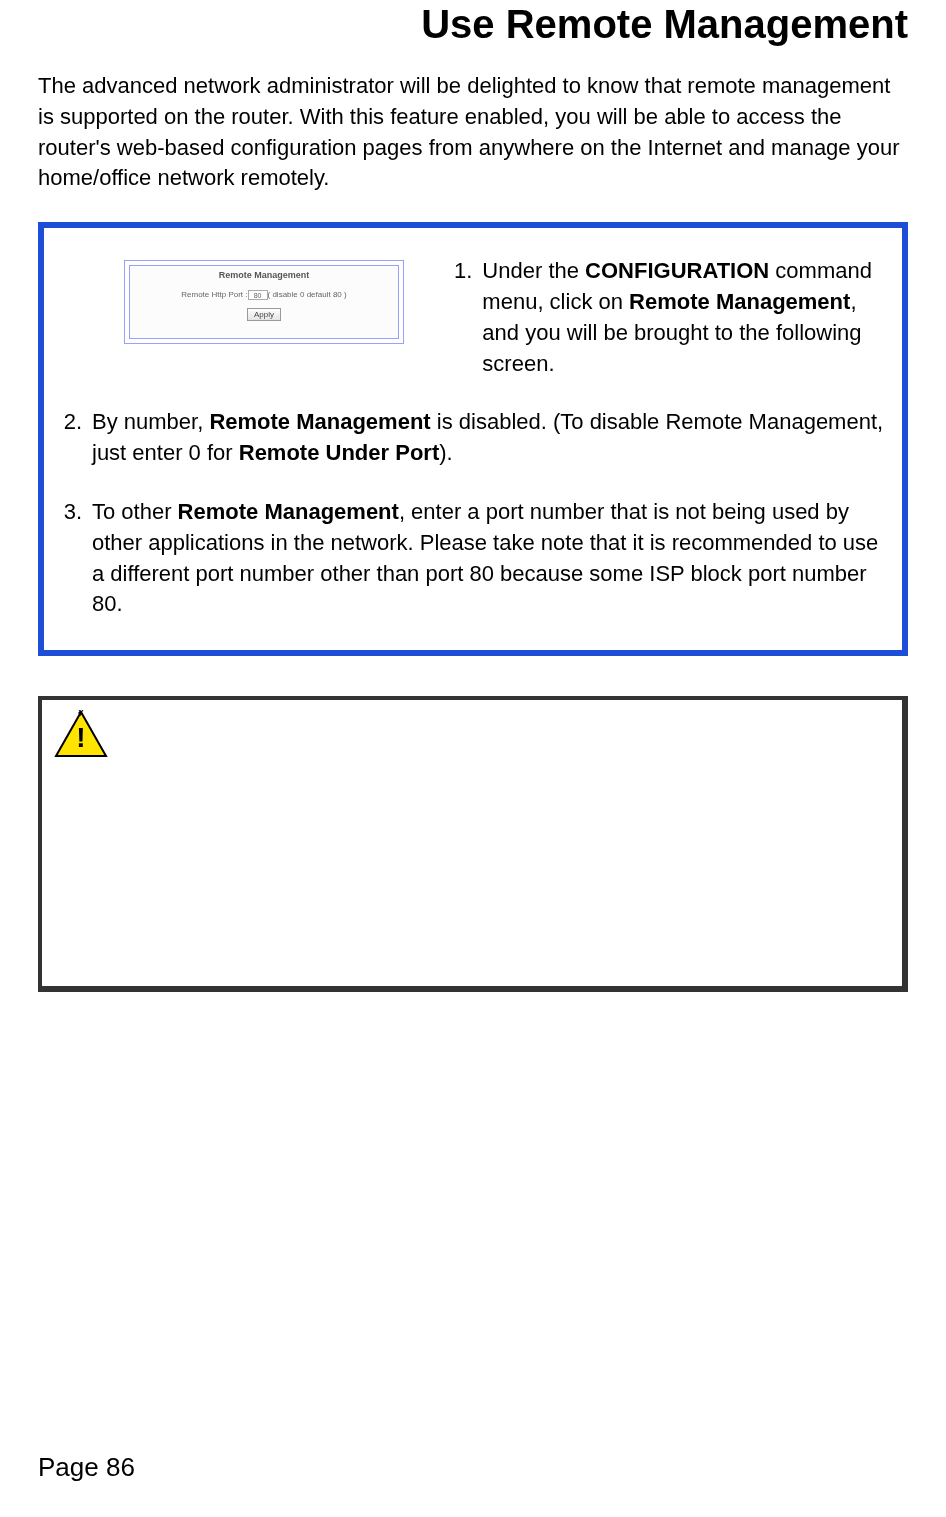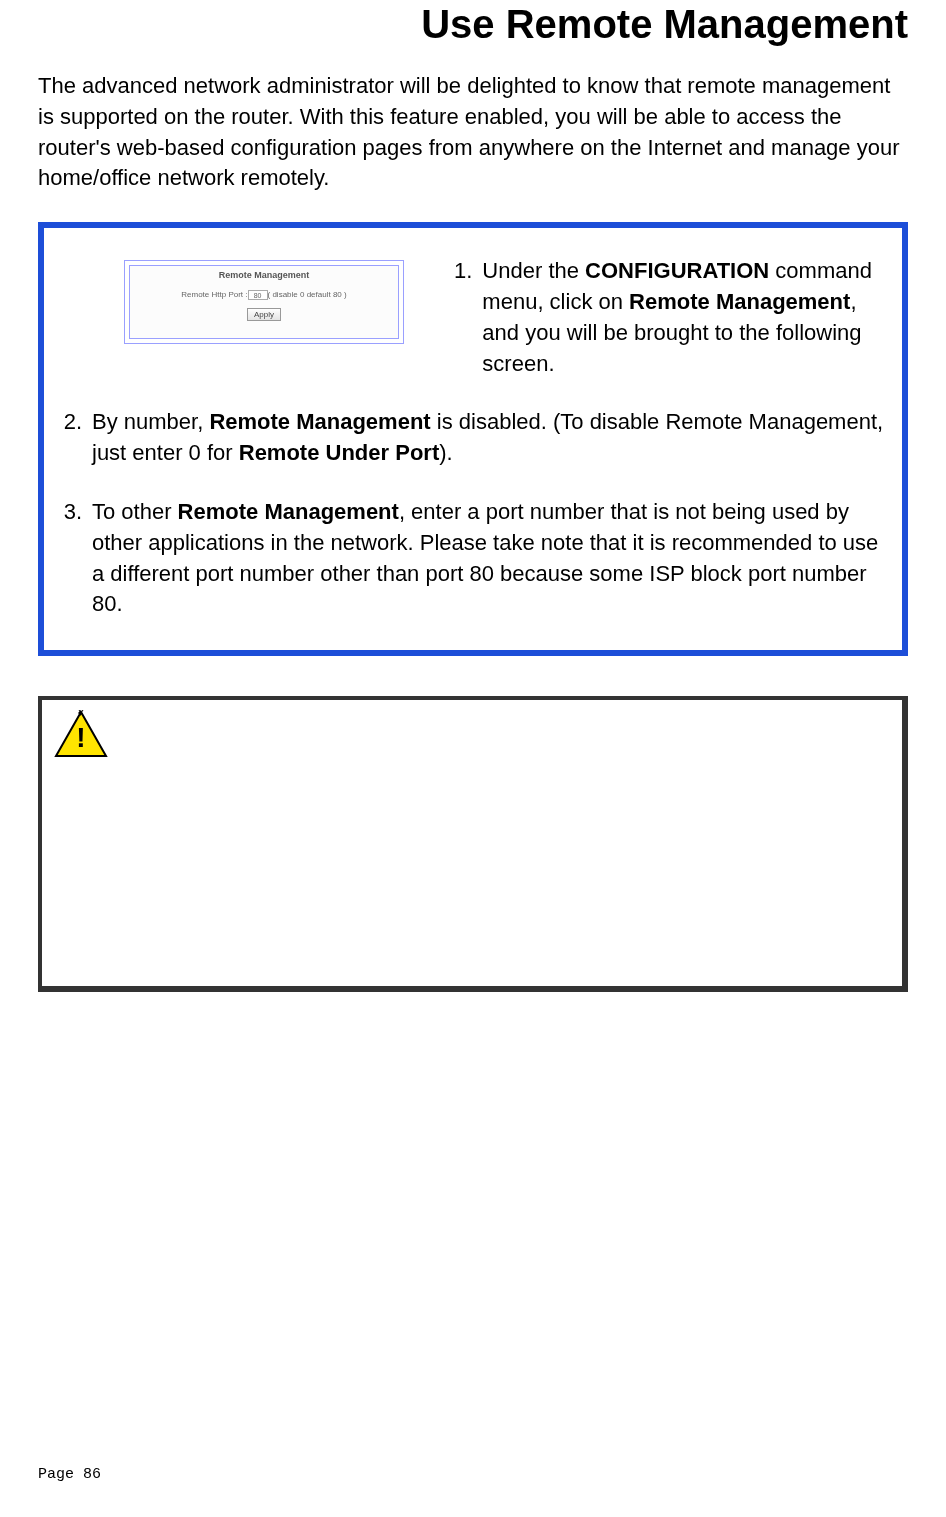--- a/index.html
+++ b/index.html
@@ -128,22 +128,22 @@
     position: absolute;
     top: 10px;
     left: 12px;
     width: 54px;
     height: 50px;
   }
   .page-num {
     position: absolute;
     left: 38px;
     bottom: 34px;
-    font-family: Liberation Mono, monospace;
-    font-size: 15px;
+    font-family: Liberation Sans, sans-serif;
+    font-size: 26px;
     margin-top: 40px;
   }
 </style>
 </head>
 <body>
 
 <div class="page">
   <h1 class="title">Use Remote Management</h1>
 
   <p class="intro">The advanced network administrator will be delighted to know that remote management is supported on the router. With this feature enabled, you will be able to access the router's web-based configuration pages from anywhere on the Internet and manage your home/office network remotely.</p>

